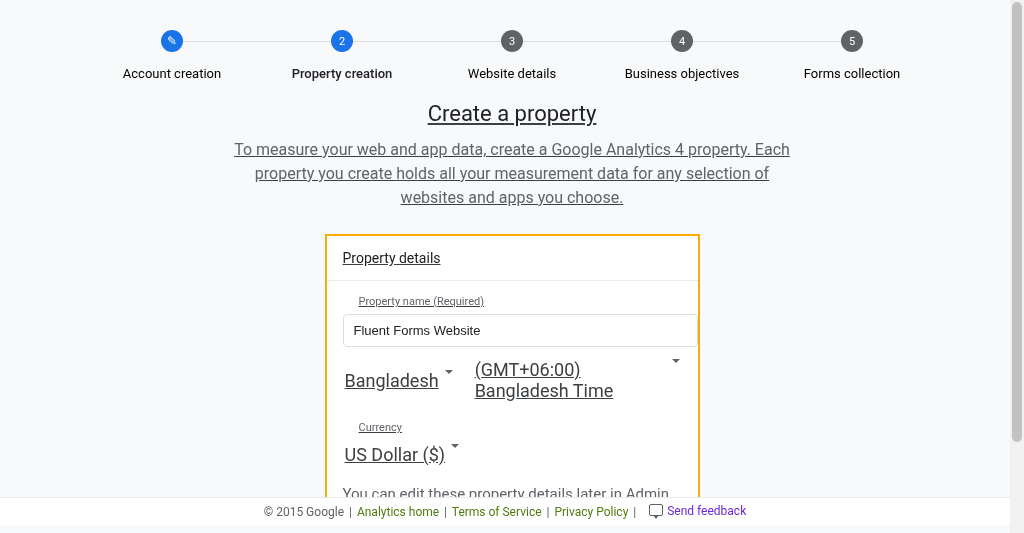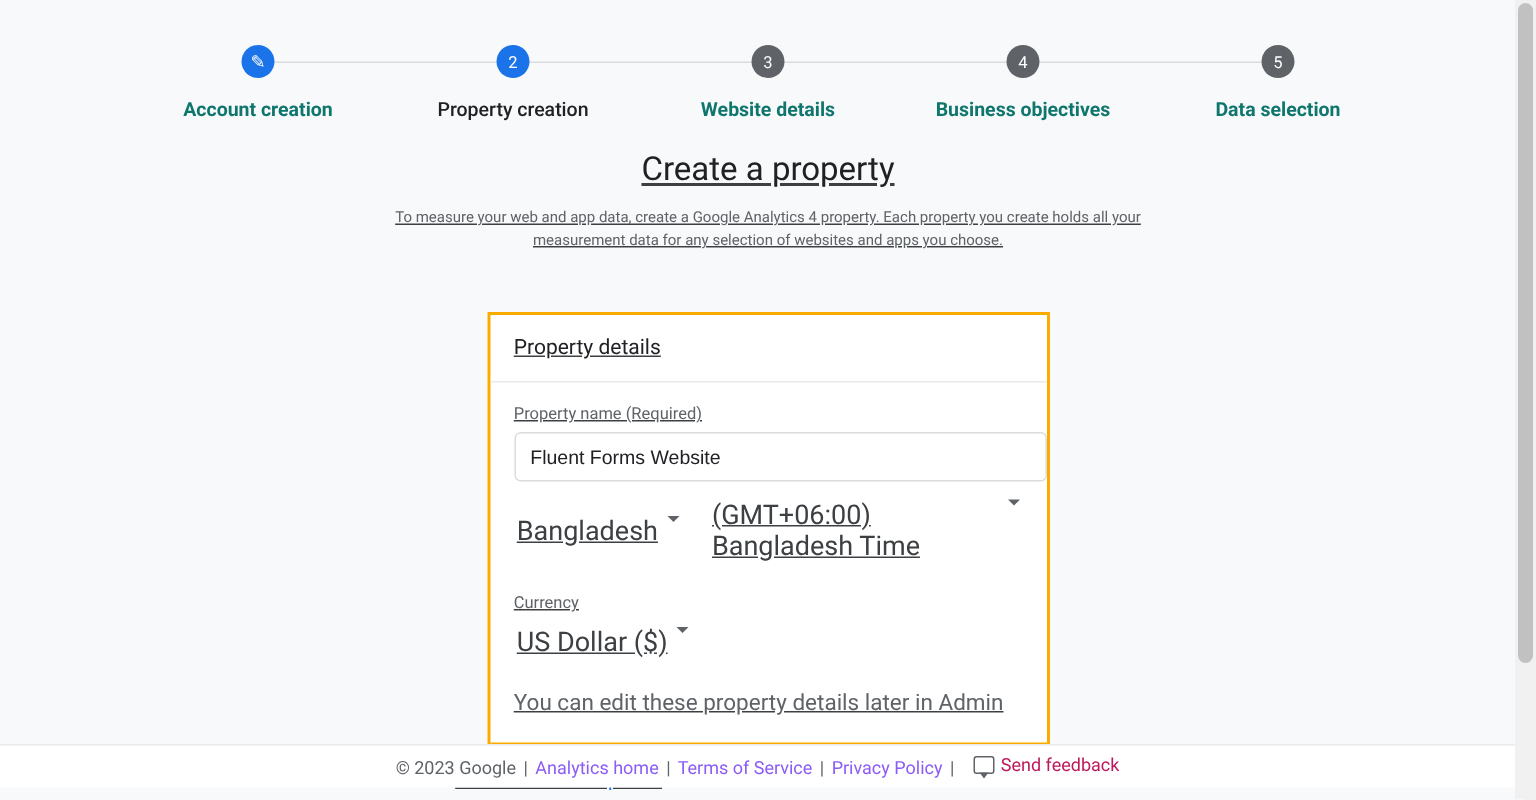--- a/index.html
+++ b/index.html
@@ -54,23 +54,22 @@
       font-size: 11px;
       color: #fff;
       margin-bottom: 14px;
       z-index: 2;
     }
     .step-circle.done { background: #1a73e8; }
     .step-circle.active { background: #1a73e8; }
     .step-circle.pending { background: #5f6368; }
     .step-label {
       font-size: 13px;
-      color: #0f766e;
+      color: #000000;
       text-align: center;
-      font-weight: bold;
     }
     .step.active .step-label { color: #202124; font-weight: 500; text-align: center; }
     .step-line {
       position: absolute;
       top: 11px;
       left: calc(50% + 11px);
       right: calc(-50% + 11px);
       height: 1px;
       background: #dadce0;
       z-index: 1;
@@ -82,24 +81,24 @@
       padding: 0 20px;
       text-decoration: underline;
     }
     .heading {
       font-size: 22px;
       font-weight: 400;
       color: #202124;
       margin-bottom: 12px;
     }
     .description {
-      font-size: 10px;
+      font-size: 16px;
       color: #5f6368;
       line-height: 1.5;
-      margin-bottom: 40px;
+      margin-bottom: 24px;
       max-width: 560px;
       margin-left: auto;
       margin-right: auto;
     }
     .card {
       border: 2px solid #f9ab00;
       background: #fff;
       text-align: left;
       margin: 0 auto 16px;
       width: 375px;
@@ -113,20 +112,21 @@
     .card-body {
       padding: 14px 16px 18px;
     }
     .field-label {
       font-size: 11px;
       color: #5f6368;
       margin-bottom: 6px;
       display: flex;
       align-items: center;
       gap: 6px;
+      margin-left: 16px;
     }
     .text-input {
       width: 355px;
       padding: 8px 10px;
       border: 1px solid #dadce0;
       border-radius: 4px;
       font-size: 13px;
       color: #202124;
       background: #fff;
       margin-bottom: 8px;
@@ -183,27 +183,26 @@
       bottom: 8px;
       left: 0;
       right: 14px;
       text-align: center;
       font-size: 12px;
       color: #5f6368;
       background: #fff;
       padding: 6px 0;
       border-top: 1px solid #e8eaed;
     }
-    .footer a { color: #8b5cf6; text-decoration: none; }
+    .footer a { color: #4d7c0f; text-decoration: none; }
     .footer .sep { color: #5f6368; margin: 0 2px; }
     .feedback {
       display: inline-flex;
-      align-items: center;
       gap: 4px;
-      color: #be185d;
+      color: #6d28d9;
       margin-left: 8px;
     }
     .feedback-icon {
       width: 14px;
       height: 12px;
       border: 1.3px solid #5f6368;
       border-radius: 2px;
       position: relative;
     }
     .feedback-icon::after {
@@ -244,21 +243,21 @@
     <div class="step-label">Website details</div>
     <div class="step-line"></div>
   </div>
   <div class="step">
     <div class="step-circle pending">4</div>
     <div class="step-label">Business objectives</div>
     <div class="step-line"></div>
   </div>
   <div class="step">
     <div class="step-circle pending">5</div>
-    <div class="step-label">Data selection</div>
+    <div class="step-label">Forms collection</div>
   </div>
 </div>
 
 <div class="content">
   <h1 class="heading">Create a property</h1>
   <p class="description">To measure your web and app data, create a Google Analytics 4 property. Each property you create holds all your measurement data for any selection of websites and apps you choose.</p>
 
   <div class="card">
     <div class="card-header">Property details</div>
     <div class="card-body">
@@ -286,21 +285,21 @@
 
       <div class="note">You can edit these property details later in Admin</div>
     </div>
   </div>
 
   <a class="adv-link">Show advanced options</a>
 
 </div>
 
 <div class="footer">
-  <span>© 2023 Google</span>
+  <span>© 2015 Google</span>
   <span class="sep">|</span>
   <a>Analytics home</a>
   <span class="sep">|</span>
   <a>Terms of Service</a>
   <span class="sep">|</span>
   <a>Privacy Policy</a>
   <span class="sep">|</span>
   <span class="feedback">
     <span class="feedback-icon"></span>
     <span>Send feedback</span>

